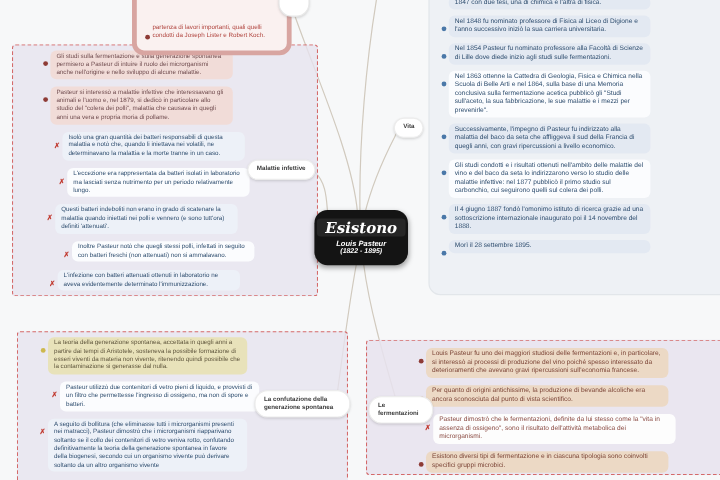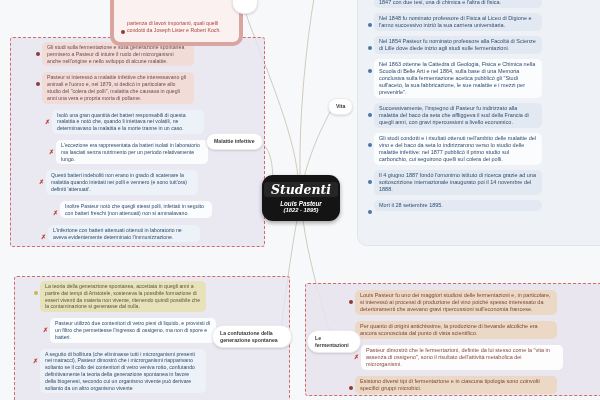--- a/index.html
+++ b/index.html
@@ -204,16 +204,16 @@
 <div class="note">
   <div class="note-inner">
     <span class="icon-cell"><span class="dot dot-red"></span></span>
     <span class="note-text">partenza di lavori importanti, quali quelli condotti da Joseph Lister e Robert Koch.</span>
   </div>
 </div>
 
 <div class="mini-pill"></div>
 
 <div class="center-node">
-  <div class="center-logo">Studenti</div>
+  <div class="center-logo">Esistono</div>
   <div class="center-title">Louis Pasteur</div>
   <div class="center-years">(1822 - 1895)</div>
 </div>
 
 </body></html>

